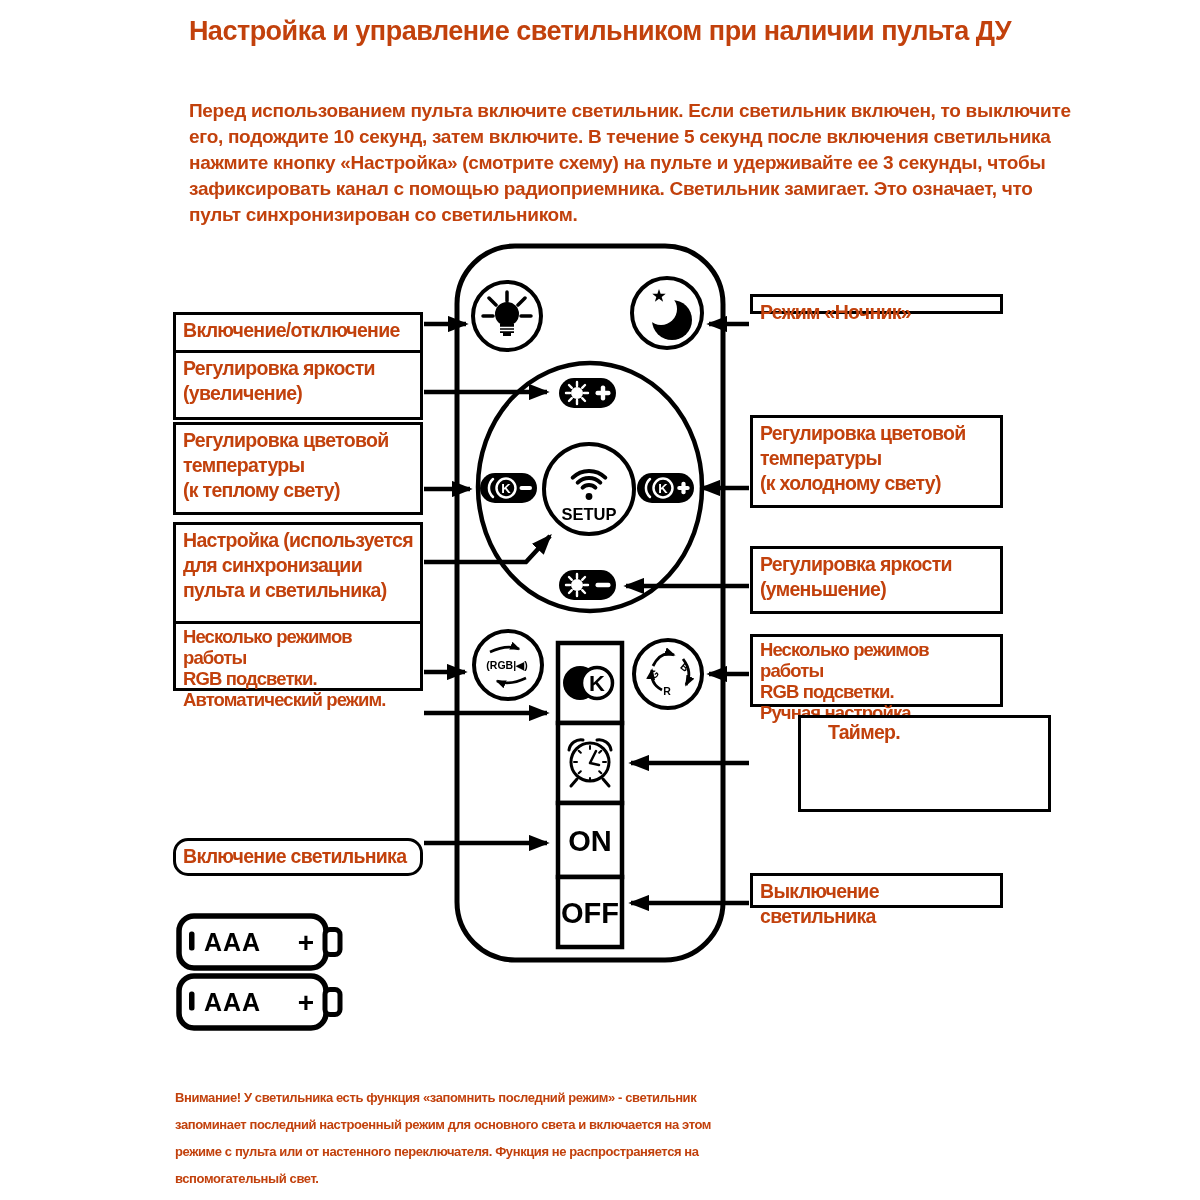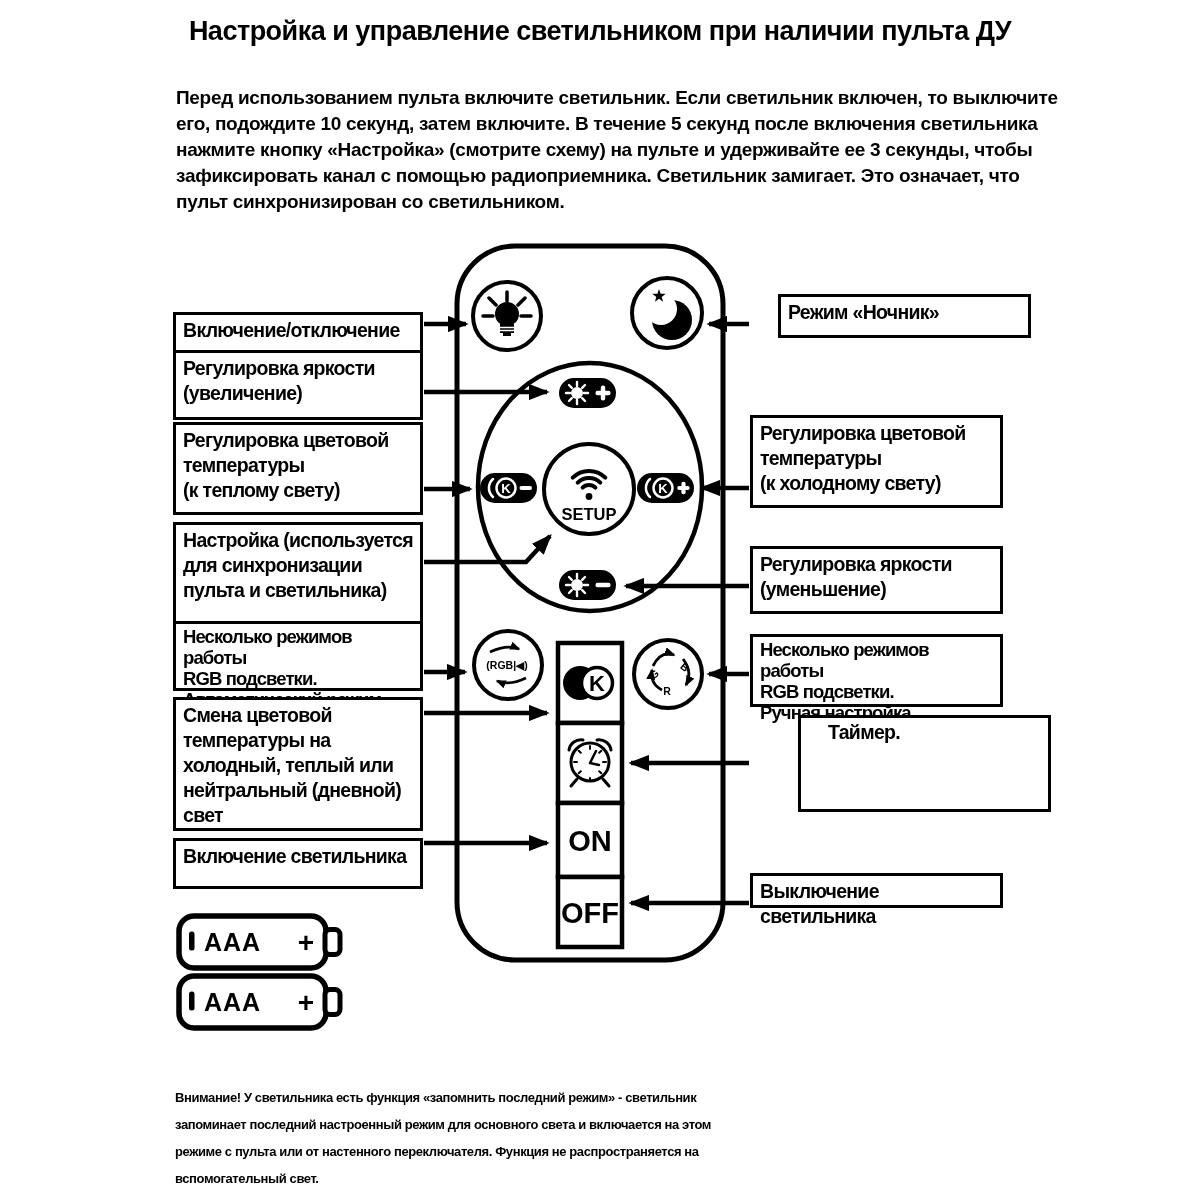--- a/index.html
+++ b/index.html
@@ -1,20 +1,20 @@
 <!DOCTYPE html>
 <html><head>
 <meta charset="utf-8">
 <style>
   html,body{margin:0;padding:0;background:#fff;}
   .page{position:relative;width:1200px;height:1200px;background:#ffffff;
-        font-family:"Liberation Sans",sans-serif;color:#000000;overflow:hidden;}
+        font-family:"Liberation Sans",sans-serif;color:#c2410c;overflow:hidden;}
   .title{position:absolute;top:16px;left:0;width:1200px;margin:0;text-align:center;
          font-size:27px;font-weight:bold;letter-spacing:-0.5px;}
-  .intro{position:absolute;left:175px;top:84px;width:920px;margin:1px;
+  .intro{position:absolute;left:175px;top:84px;width:920px;margin:14px;
          font-size:19px;font-weight:bold;line-height:26px;letter-spacing:-0.3px;white-space:pre-line;}
   .box{position:absolute;box-sizing:border-box;border:3px solid #000;background:#fff;
        font-size:19.5px;font-weight:bold;line-height:25px;letter-spacing:-0.7px;
        padding:3px 4px 3px 7px;white-space:pre-line;}
   .box.lft{left:173px;width:250px;}
   .box.rgt{left:750px;width:253px;}
   .box.sm{font-size:18.5px;line-height:21px;letter-spacing:-0.9px;padding-top:2px;}
   .box.timer{padding-left:27px;padding-top:2px;margin-left:48px;}
   .note{position:absolute;left:175px;top:1038px;margin:0;
         font-size:19.5px;font-weight:bold;letter-spacing:-0.3px;}
@@ -42,28 +42,23 @@
 (увеличение)</div>
   <div class="box lft" style="top:422px;height:93px;">Регулировка цветовой
 температуры
 (к теплому свету)</div>
   <div class="box lft" style="top:522px;height:104px;">Настройка (используется
 для синхронизации
 пульта и светильника)</div>
   <div class="box lft sm" style="top:621px;height:70px;">Несколько режимов работы
 RGB подсветки.
 Автоматический режим.</div>
-  <div class="box lft" style="top:697px;height:134px;">Смена цветовой
-температуры на
-холодный, теплый или
-нейтральный (дневной)
-свет</div>
-  <div class="box lft" style="top:838px;height:51px;">Включение светильника</div>
-
-  <div class="box rgt" style="top:294px;height:44px;margin-left:28px;">Режим «Ночник»</div>
+  <div class="box lft" style="top:838px;height:38px;border-radius:15px;">Включение светильника</div>
+
+  <div class="box rgt" style="top:294px;height:20px;">Режим «Ночник»</div>
   <div class="box rgt" style="top:415px;height:93px;">Регулировка цветовой
 температуры
 (к холодному свету)</div>
   <div class="box rgt" style="top:546px;height:68px;">Регулировка яркости
 (уменьшение)</div>
   <div class="box rgt sm" style="top:634px;height:73px;">Несколько режимов работы
 RGB подсветки.
 Ручная настройка.</div>
   <div class="box rgt timer" style="top:715px;height:97px;">Таймер.</div>
   <div class="box rgt" style="top:873px;height:35px;">Выключение светильника</div>

